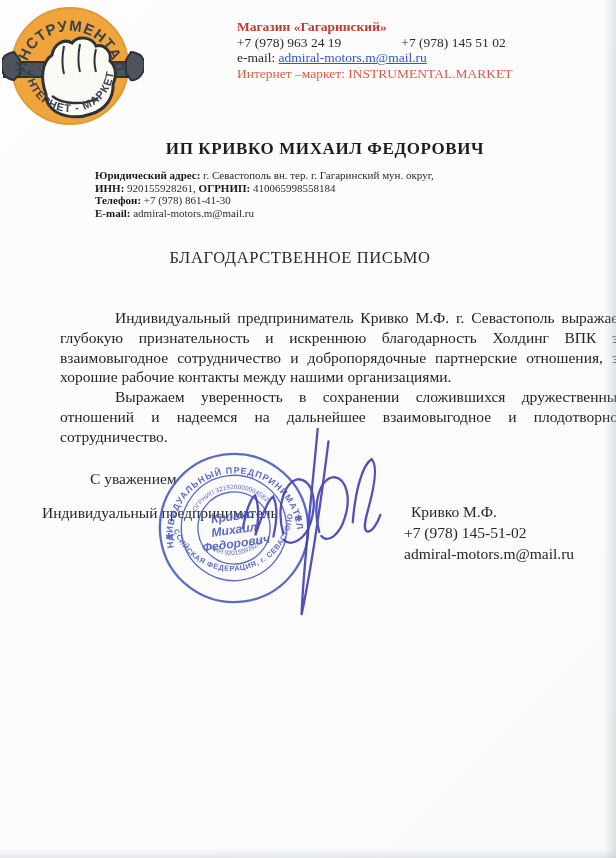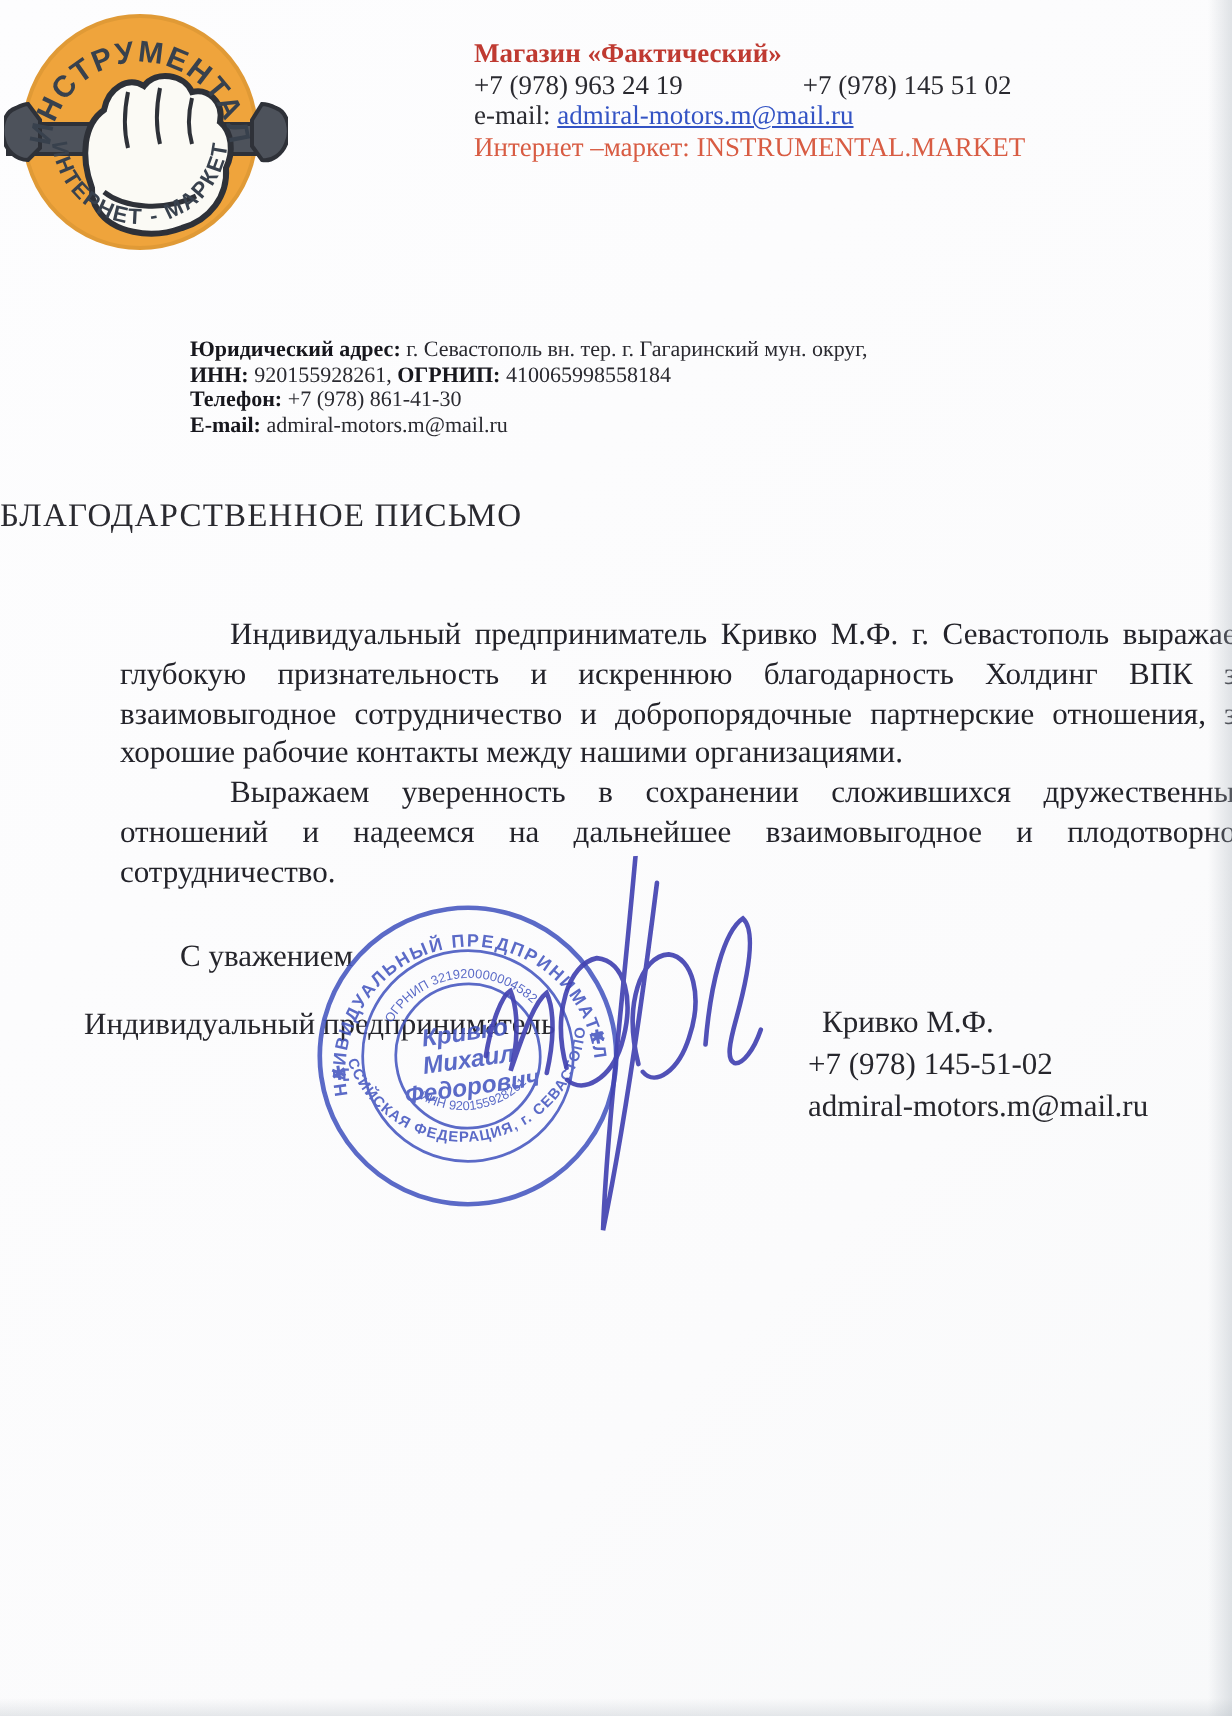--- a/index.html
+++ b/index.html
@@ -24,21 +24,21 @@
   .link{color:#3353c4;text-decoration:underline;}
   .lh-market{color:#d85c43;}
 
   .company-title{position:absolute;left:95px;top:139px;width:460px;
     text-align:center;font-weight:bold;font-size:17px;letter-spacing:.6px;color:#1c1c22;}
   .company-details{position:absolute;left:95px;top:169px;width:460px;
     font-size:11px;line-height:12.6px;color:#2a2a30;}
   .company-details .b{font-weight:bold;color:#17171d;}
 
   .letter-title{position:absolute;left:0;top:248px;width:600px;
-    text-align:left;font-size:16.5px;letter-spacing:.6px;color:#2a2a30;}
+    text-align:center;font-size:16.5px;letter-spacing:.6px;color:#2a2a30;}
 
   .body-text{position:absolute;left:28px;top:308px;width:565px;
     font-size:15.5px;line-height:19.8px;text-align:justify;color:#23232a;margin-left:32px;}
   .body-text p{margin:0;text-indent:55px;}
 
   .closing{position:absolute;left:90px;top:470px;font-size:15.5px;}
   .signer-role{position:absolute;left:42px;top:504px;font-size:15.5px;}
   .signer-block{position:absolute;left:380px;top:501px;font-size:15.5px;line-height:21px;margin-left:24px;}
   .signer-block .nm{padding-left:7px;}
 
@@ -77,31 +77,32 @@
       <text font-family="Liberation Sans, sans-serif" font-size="15" font-weight="bold" fill="#38414d" letter-spacing="1">
         <textPath href="#arcLogoTop" startOffset="50%" text-anchor="middle">ИНСТРУМЕНТАЛ</textPath>
       </text>
       <text font-family="Liberation Sans, sans-serif" font-size="11" font-weight="bold" fill="#38414d" letter-spacing="1">
         <textPath href="#arcLogoBottom" startOffset="50%" text-anchor="middle">ИНТЕРНЕТ - МАРКЕТ</textPath>
       </text>
     </svg>
   </div>
 
   <div class="letterhead">
-    <div class="lh-store">Магазин «Фактический»</div>
+    <div class="lh-store">Магазин «Гагаринский»</div>
     <div class="lh-line lh-phones">
       <span>+7 (978) 963 24 19</span><span class="lh-phone2">+7 (978) 145 51 02</span>
     </div>
     <div class="lh-line">
       <span>e-mail:</span>
       <span class="link">admiral-motors.m@mail.ru</span>
     </div>
     <div class="lh-market">Интернет –маркет: INSTRUMENTAL.MARKET</div>
   </div>
 
+  <div class="company-title">ИП КРИВКО МИХАИЛ ФЕДОРОВИЧ</div>
 
   <div class="company-details">
     <div>
       <span class="b">Юридический адрес:</span>
       <span>г. Севастополь вн. тер. г. Гагаринский мун. округ,</span>
     </div>
     <div>
       <span class="b">ИНН:</span>
       <span>920155928261,</span>
       <span class="b">ОГРНИП:</span>

